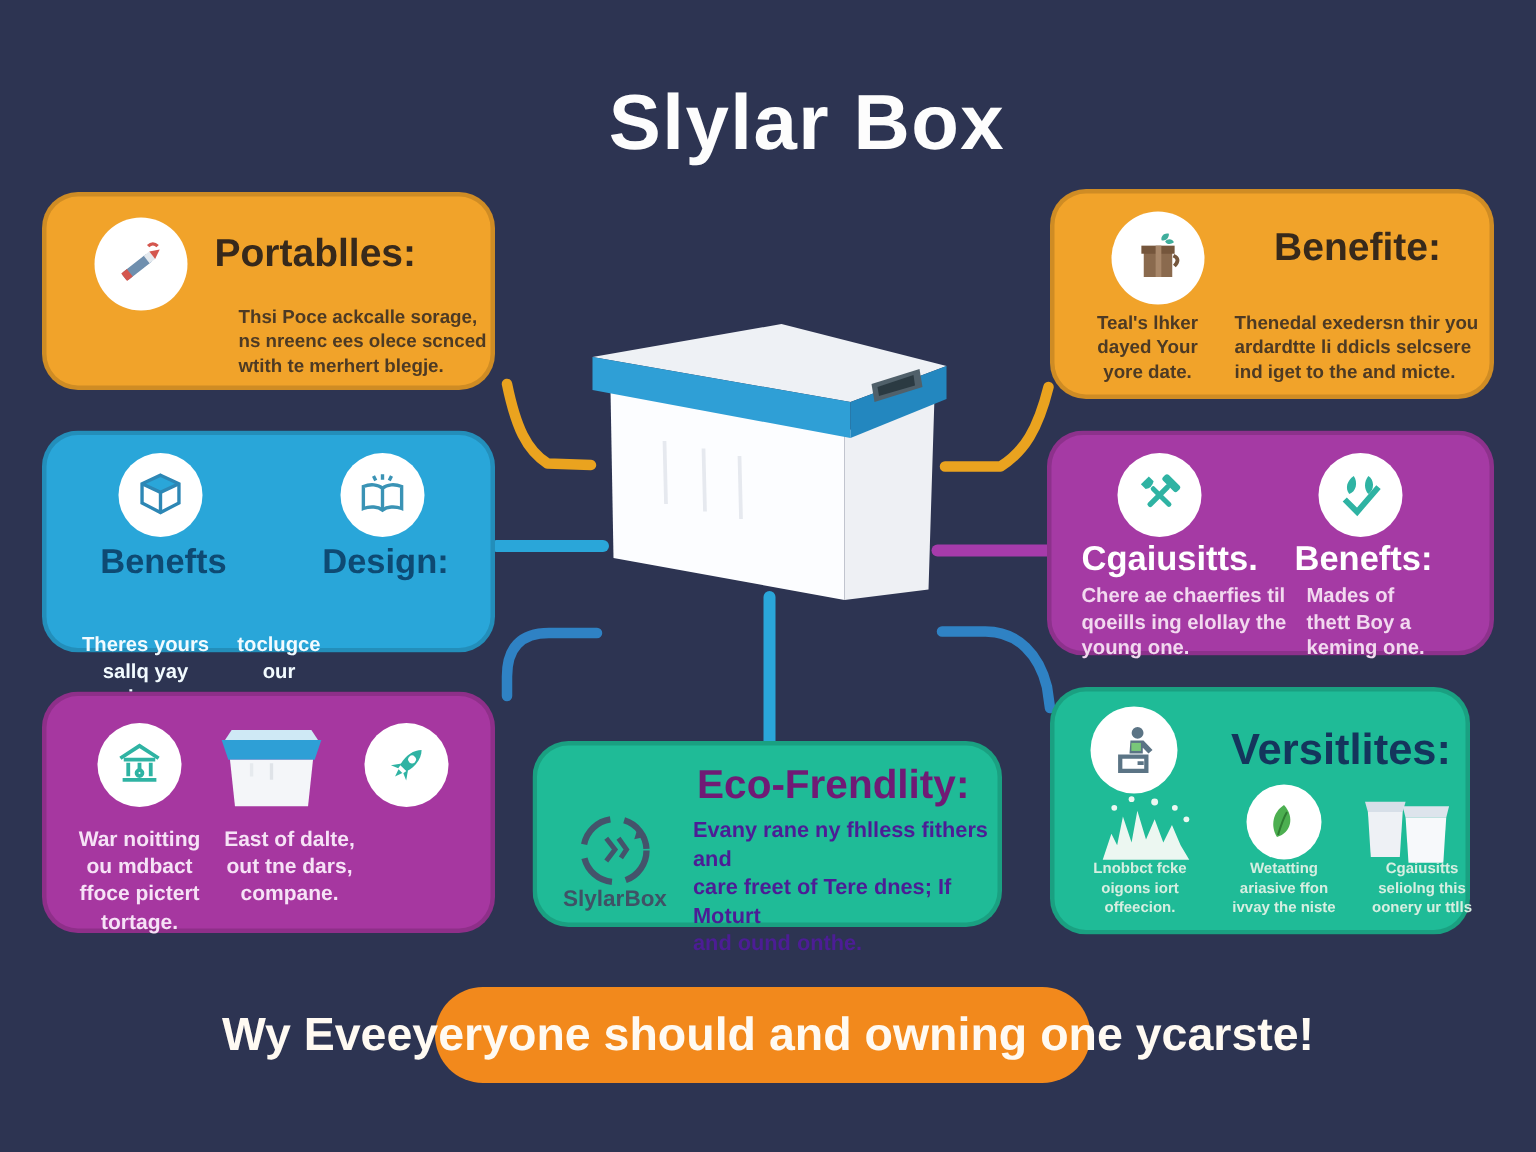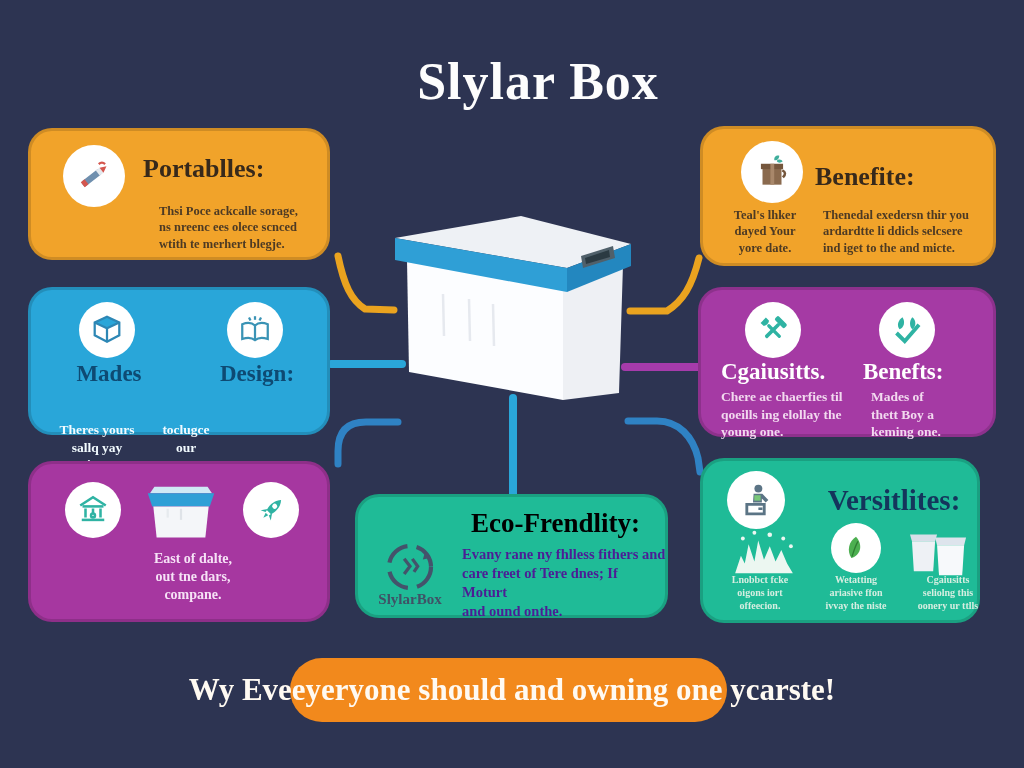--- a/index.html
+++ b/index.html
@@ -1,17 +1,17 @@
 <!DOCTYPE html>
 <html><head>
 <meta charset="utf-8">
 <style>
   html,body{margin:0;padding:0;background:#1d2238;}
   #stage{position:relative;width:1024px;height:768px;background:#2d3452;overflow:hidden;
-         font-family:Liberation Serif, serif;}
+         font-family:Liberation Sans, sans-serif;}
   svg{display:block}
   .abs{position:absolute}
   #page-title{position:absolute;top:52px;left:0;width:1024px;text-align:center;
               color:#fdfdfd;font-size:52px;font-weight:bold;letter-spacing:1px;
               transform:translateX(26px);}
   #connectors{position:absolute;left:0;top:0;}
   #central-box{position:absolute;left:385px;top:198px;}
   .card{position:absolute;box-sizing:border-box;border-radius:24px;border:3px solid rgba(0,0,0,.14);}
   .circle{position:absolute;background:#fff;border-radius:50%;display:flex;
           align-items:center;justify-content:center;}
@@ -29,21 +29,21 @@
   .o-ttl{color:#37291b;font-size:26px;}
   .o-txt{color:#4d3a24;font-size:12.5px;font-weight:600;}
   
   .b-ttl{color:#0e4a73;font-size:23px;}
   .b-txt{color:#f2fbff;font-size:13.5px;font-weight:600;text-align:center;margin-top:31px;}
   
   .p-ttl{color:#ffffff;font-size:23px;}
   .p-txt{color:#f2d9ef;font-size:13.5px;font-weight:600;}
   .s-txt{color:#f6e2f6;font-size:14px;font-weight:bold;text-align:center;}
   
-  .t-ttl{color:#000000;font-size:27px;}
+  .t-ttl{color:#701a75;font-size:27px;}
   .t-txt{color:#4c1d95;font-size:14.5px;font-weight:bold;}
   .v-txt{color:#d6eee1;font-size:10px;font-weight:600;text-align:center;}
   #eco-logo-label{color:#3f5266;font-size:15px;font-weight:bold;text-align:center;}
   
   #banner-pill{position:absolute;left:290px;top:658px;width:437px;height:64px;
                background:#f2891c;border-radius:34px;}
   #banner-text{position:absolute;left:0;top:672px;width:1024px;text-align:center;
                color:#fffaf2;font-size:31px;font-weight:bold;}
 </style>
 </head>
@@ -102,21 +102,21 @@
     <div class="circle" style="left:38px;top:12px;width:62px;height:62px">
       <svg width="38" height="38" viewBox="0 0 24 24">
         <path d="M13.5 4.5 C13 2.5 15 1.2 16.6 1.8 C16.6 3.9 15 5 13.5 4.5Z" fill="#3fae9c"></path>
         <path d="M15 5 C16 3.6 18.2 3.9 18.7 5.4 C17.2 6.6 15.5 6.1 15 5Z" fill="#3fae9c"></path>
         <rect x="6" y="9" width="12" height="11" fill="#8a6a4e"></rect>
         <rect x="5" y="6.8" width="14" height="3.4" fill="#75563c"></rect>
         <rect x="11" y="6.8" width="2.4" height="13.2" fill="#a8876a"></rect>
         <path d="M18.5 11 q3.2 1.4 0.4 4.4" stroke="#75563c" stroke-width="1.6" fill="none"></path>
       </svg>
     </div>
-    <div class="ttl o-ttl" style="left:112px;top:34px;width:180px;text-align:left">Benefite:</div>
+    <div class="ttl o-ttl" style="left:112px;top:22px;width:180px;text-align:center">Benefite:</div>
     <div class="txt o-txt" style="left:8px;top:78px;width:108px;text-align:center">Teal's lhker
 dayed Your
 yore date.</div>
     <div class="txt o-txt" style="left:120px;top:78px;width:172px">Thenedal exedersn thir you
 ardardtte li ddicls selcsere
 ind iget to the and micte.</div>
   </div>
 
   <div id="card-design" class="card">
     <div class="circle" style="left:48px;top:12px;width:56px;height:56px">
@@ -133,21 +133,21 @@
       <svg width="36" height="36" viewBox="0 0 24 24">
         <g fill="none" stroke="#3a93b5" stroke-width="1.5">
           <path d="M12 9 C10 7.2 6.5 7 3.5 8.2 V18 C6.5 16.9 10 17.1 12 18.7 C14 17.1 17.5 16.9 20.5 18 V8.2 C17.5 7 14 7.2 12 9 Z"></path>
           <line x1="12" y1="9" x2="12" y2="18.5"></line>
           <line x1="8" y1="3.6" x2="9" y2="5.6"></line>
           <line x1="12" y1="2.8" x2="12" y2="5.2"></line>
           <line x1="16" y1="3.6" x2="15" y2="5.6"></line>
         </g>
       </svg>
     </div>
-    <div class="ttl b-ttl" style="left:16px;top:72px;width:124px;text-align:center">Mades</div>
+    <div class="ttl b-ttl" style="left:16px;top:72px;width:124px;text-align:center">Benefts</div>
     <div class="ttl b-ttl" style="left:164px;top:72px;width:124px;text-align:center">Design:</div>
     <div class="txt b-txt" style="left:6px;top:100px;width:120px">Theres yours
 sallq yay
 coopionsone.</div>
     <div class="txt b-txt" style="left:126px;top:100px;width:58px">toclugce
 our</div>
   </div>
 
   <div id="card-durability" class="card">
     <div class="circle" style="left:44px;top:12px;width:56px;height:56px">
@@ -204,20 +204,24 @@
       <svg width="36" height="36" viewBox="0 0 24 24" fill="#2fb3a3">
         <g transform="rotate(45 12 12)">
           <path d="M12 2.5 C14.5 5 15.5 9.5 14 14 H10 C8.5 9.5 9.5 5 12 2.5 Z"></path>
           <circle cx="12" cy="8.5" r="1.7" fill="#fff"></circle>
           <path d="M10 13 L7.2 17 L10.4 15.6 Z"></path>
           <path d="M14 13 L16.8 17 L13.6 15.6 Z"></path>
           <path d="M10.8 15.8 h2.4 l-1.2 3.4 Z"></path>
         </g>
       </svg>
     </div>
+    <div class="txt s-txt" style="left:6px;top:86px;width:112px">War noitting
+ou mdbact
+ffoce pictert
+tortage.</div>
     <div class="txt s-txt" style="left:112px;top:86px;width:100px">East of dalte,
 out tne dars,
 compane.</div>
   </div>
 
   <div id="card-eco" class="card">
     <div class="ttl t-ttl" style="left:90px;top:12px;width:215px;text-align:center">Eco-Frendlity:</div>
     <div class="abs" style="left:24px;top:42px">
       <svg width="56" height="56" viewBox="0 0 24 24" fill="none" stroke="#44536b">
         <circle cx="12" cy="12" r="9" stroke-width="1.8" stroke-dasharray="11 4"></circle>

